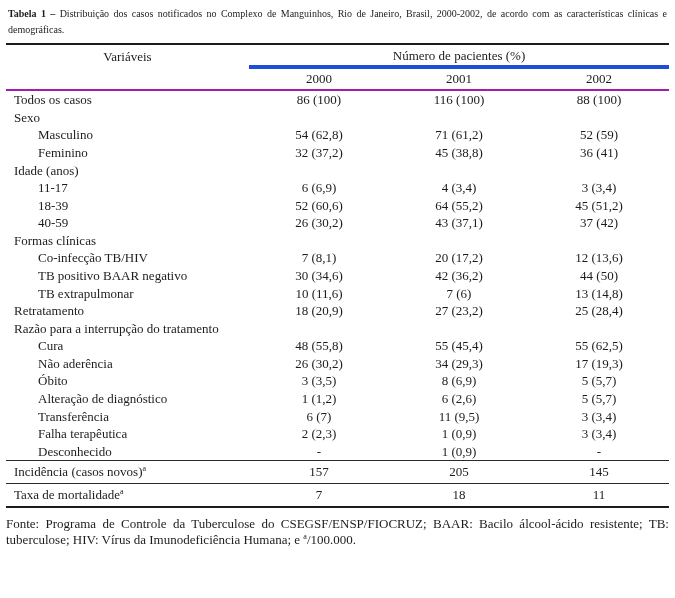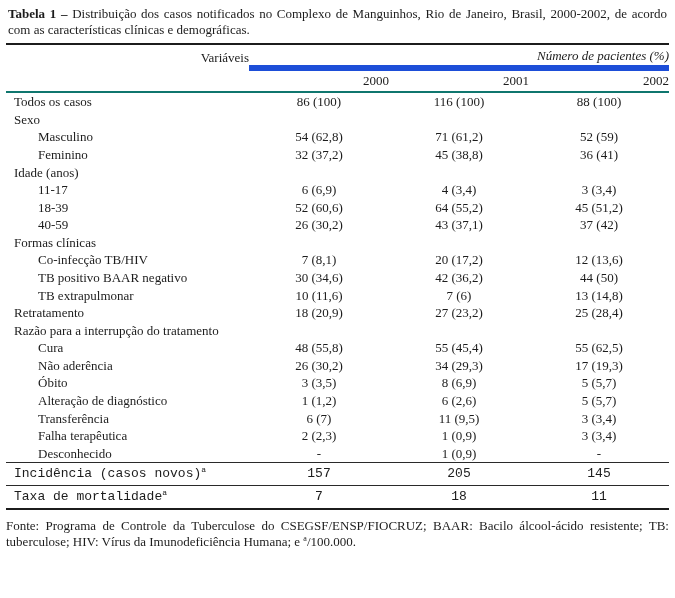--- a/index.html
+++ b/index.html
@@ -7,58 +7,58 @@
     width: 675px; height: 598px;
     background: #ffffff;
     font-family: "Liberation Serif", serif;
     color: #1c1c1c;
     -webkit-font-smoothing: antialiased;
   }
   .page { width: 675px; height: 598px; overflow: hidden; background: #fff; }
 
   .title {
     margin: 6px 8px 0 8px;
-    font-size: 13px;
+    font-size: 10px;
     line-height: 16px;
     text-align: justify;
   }
   .title .bold { font-weight: bold; }
 
   table.datatable {
     margin: 5px 6px 0 6px;
     width: 663px;
     border-collapse: collapse;
     table-layout: fixed;
     border-top: 2px solid #1c1c1c;
     border-bottom: 2px solid #1c1c1c;
   }
   col.c-label { width: 243px; }
   col.c-year  { width: 140px; }
 
   thead td {
     font-size: 13px;
     padding: 3px 0 2px 0;
-    text-align: right;
+    text-align: center;
     line-height: 15px;
   }
-  td.groupheader { border-bottom: 6px solid #1d4ed8; font-style: italic; }
-  tr.yearrow td { border-bottom: 2px solid #0f766e; padding: 2px 0 3px 0; }
+  td.groupheader { border-bottom: 4px solid #1d4ed8; }
+  tr.yearrow td { border-bottom: 2px solid #a21caf; padding: 2px 0 3px 0; }
 
   tbody td {
     font-size: 13px;
     line-height: 15.2px;
     padding: 1.2px 0;
     white-space: nowrap;
     overflow: hidden;
   }
   tbody td.label  { padding-left: 8px; margin-top: 12px; }
   tbody td.indent { padding-left: 32px; }
   tbody td.val    { text-align: center; }
   tbody tr.rule-above td { border-top: 1px solid #2a2a2a; }
-  tbody tr.rule-above td { padding-top: 2.6px; padding-bottom: 4px; font-family: Liberation Mono, monospace; }
+  tbody tr.rule-above td { padding-top: 2.6px; padding-bottom: 4px; }
 
   sup.marker { font-size: 8px; line-height: 0; vertical-align: super; }
 
   .footnote {
     margin: 8px 6px 0 6px;
     font-size: 13px;
     line-height: 16px;
     text-align: justify;
   }
 </style>

